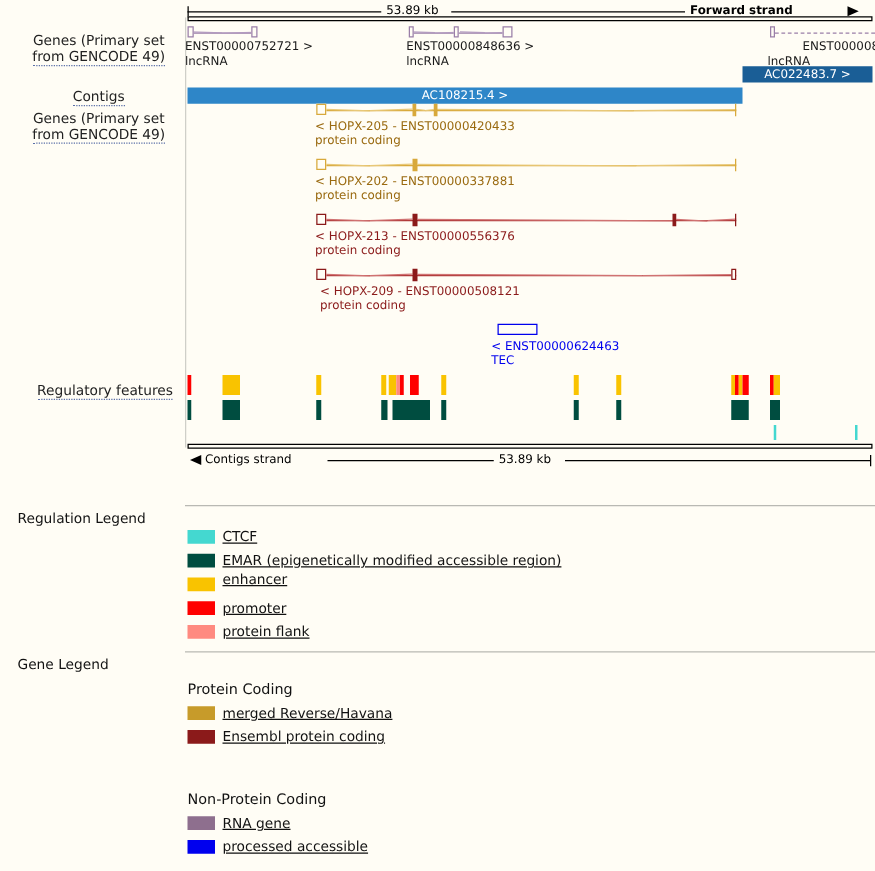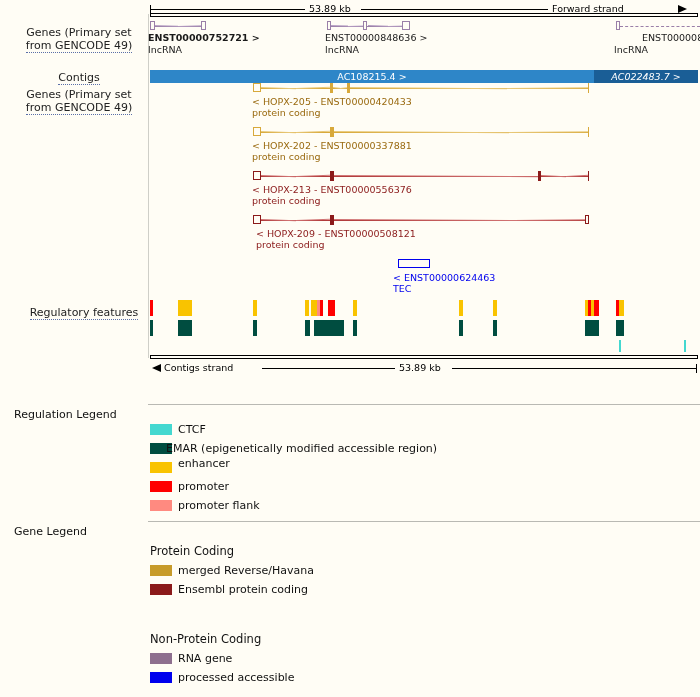--- a/index.html
+++ b/index.html
@@ -55,21 +55,21 @@
   .tx-line{position:absolute;height:1px;}
   .tx-exon{position:absolute;}
   .tx-utr{position:absolute;box-sizing:border-box;background:#fffdf5;}
   .tx-label{position:absolute;font-size:9.5px;line-height:11.5px;white-space:nowrap;}
   .dashline{position:absolute;height:0;border-top:1px dashed;}
   
   .reg{position:absolute;}
   
   .sep{position:absolute;height:1px;background:#b9b9b3;}
   .lgd-sw{position:absolute;width:22px;height:11px;}
-  .lgd-tx{position:absolute;font-size:11px;line-height:12px;color:#111;white-space:nowrap;}
+  .lgd-tx{position:absolute;font-size:11px;line-height:12px;color:#111;white-space:nowrap;text-decoration:underline;}
   .lgd-hd{position:absolute;font-size:11.5px;line-height:12px;color:#111;white-space:nowrap;}
   .side-hd{position:absolute;font-size:11px;color:#111;white-space:nowrap;}
 </style>
 </head>
 <body>
 
 <div class="lbl" style="left:14px;top:26px;width:130px;">
   <span class="u" style="border-bottom:none;">Genes (Primary set</span><br>
   <span class="u">from GENCODE 49)</span>
 </div>
@@ -91,35 +91,35 @@
 <div class="side-hd" style="left:14px;top:525px;">Gene Legend</div>
 
 <div id="track-panel">
 
   <div class="vline"></div>
 
   <div>
     <div class="ruler-rule" style="left:2px;top:9px;width:155px;"></div>
     <div class="ruler-txt" style="left:161px;top:3px;">53.89 kb</div>
     <div class="ruler-rule" style="left:213px;top:9px;width:187px;"></div>
-    <div class="ruler-txt" style="left:404px;top:3px;">Forward strand</div>
+    <div class="ruler-txt" style="left:404px;top:3px;font-weight:bold;">Forward strand</div>
     <div class="arrow-r" style="left:530px;top:5px;"></div>
     <div class="tick" style="left:2px;top:5px;height:9px;"></div>
     <div class="ruler-box" style="left:2px;top:13px;width:548px;"></div>
   </div>
 
   <div>
 
     <div>
       <div class="tx-line" style="left:4px;top:26px;width:51px;background:#9a7fa8;"></div>
       <div class="tx-line" style="left:4px;top:25px;width:26px;background:#b39bc0;transform:rotate(1.6deg);transform-origin:0 0;"></div>
       <div class="tx-line" style="left:30px;top:26px;width:25px;background:#b39bc0;transform:rotate(-1.6deg);transform-origin:0 0;"></div>
       <div class="tx-utr" style="left:2px;top:21px;width:5px;height:9px;border:1.3px solid #9a7fa8;"></div>
       <div class="tx-utr" style="left:53px;top:21px;width:5px;height:9px;border:1.3px solid #9a7fa8;"></div>
-      <div class="tx-label" style="left:0px;top:32px;color:#1a1a1a;font-weight:bold;">ENST00000752721 &gt;</div>
+      <div class="tx-label" style="left:0px;top:32px;color:#1a1a1a;">ENST00000752721 &gt;</div>
       <div class="tx-label" style="left:0px;top:44px;color:#1a1a1a;">lncRNA</div>
     </div>
 
     <div>
       <div class="tx-line" style="left:181px;top:26px;width:78px;background:#9a7fa8;"></div>
       <div class="tx-line" style="left:181px;top:25px;width:19px;background:#b39bc0;transform:rotate(1.8deg);transform-origin:0 0;"></div>
       <div class="tx-line" style="left:200px;top:26px;width:17px;background:#b39bc0;transform:rotate(-1.8deg);transform-origin:0 0;"></div>
       <div class="tx-line" style="left:220px;top:25px;width:20px;background:#b39bc0;transform:rotate(1.8deg);transform-origin:0 0;"></div>
       <div class="tx-line" style="left:240px;top:26px;width:18px;background:#b39bc0;transform:rotate(-1.8deg);transform-origin:0 0;"></div>
       <div class="tx-utr" style="left:179px;top:21px;width:4px;height:9px;border:1.3px solid #9a7fa8;"></div>
@@ -132,21 +132,21 @@
     <div>
       <div class="dashline" style="left:472px;top:26px;width:80px;border-color:#9a7fa8;"></div>
       <div class="tx-utr" style="left:468px;top:21px;width:4px;height:9px;border:1.3px solid #9a7fa8;"></div>
       <div class="tx-label" style="left:466px;top:32px;color:#1a1a1a;padding-left:28px;">ENST00000848...</div>
       <div class="tx-label" style="left:466px;top:44px;color:#1a1a1a;">lncRNA</div>
     </div>
   </div>
 
   <div>
     <div class="contig" style="left:2px;top:70px;width:444px;">AC108215.4 &gt;</div>
-    <div class="contig dark" style="left:446px;top:70px;width:104px;font-style:italic;">AC022483.7 &gt;</div>
+    <div class="contig dark" style="left:446px;top:53px;width:104px;">AC022483.7 &gt;</div>
   </div>
 
   <div>
 
     <div>
       <div class="tx-line" style="left:113px;top:88px;width:328px;background:#d8a93b;"></div>
       <div class="tx-line" style="left:113px;top:87px;width:35px;background:#e8c878;transform:rotate(2deg);transform-origin:0 0;"></div>
       <div class="tx-line" style="left:148px;top:88px;width:34px;background:#e8c878;transform:rotate(-2deg);transform-origin:0 0;"></div>
       <div class="tx-line" style="left:185px;top:87px;width:7px;background:#e8c878;transform:rotate(7deg);transform-origin:0 0;"></div>
       <div class="tx-line" style="left:192px;top:88px;width:7px;background:#e8c878;transform:rotate(-7deg);transform-origin:0 0;"></div>
@@ -249,27 +249,27 @@
     <div class="ruler-rule" style="left:304px;top:368px;width:244px;"></div>
     <div class="tick" style="left:548px;top:364px;height:9px;"></div>
   </div>
 </div>
 
 <div class="sep" style="left:148px;top:404px;width:552px;"></div>
 <div id="reg-legend">
     <div class="lgd-sw" style="left: 150px; top: 424px; background: rgb(68, 216, 208);"></div>
     <div class="lgd-tx" style="left: 178px; top: 424px;">CTCF</div>
     <div class="lgd-sw" style="left: 150px; top: 443px; background: rgb(0, 77, 64);"></div>
-    <div class="lgd-tx" style="left: 166px; top: 443px;">EMAR (epigenetically modified accessible region)</div>
+    <div class="lgd-tx" style="left: 178px; top: 443px;">EMAR (epigenetically modified accessible region)</div>
     <div class="lgd-sw" style="left: 150px; top: 462px; background: rgb(249, 195, 0);"></div>
     <div class="lgd-tx" style="left: 178px; top: 458px;">enhancer</div>
     <div class="lgd-sw" style="left: 150px; top: 481px; background: rgb(255, 0, 0);"></div>
     <div class="lgd-tx" style="left: 178px; top: 481px;">promoter</div>
     <div class="lgd-sw" style="left: 150px; top: 500px; background: rgb(255, 138, 128);"></div>
-    <div class="lgd-tx" style="left: 178px; top: 500px;">promoter flank</div>
+    <div class="lgd-tx" style="left: 178px; top: 500px;">protein flank</div>
   </div>
 <div class="sep" style="left:148px;top:521px;width:552px;"></div>
 <div id="gene-legend">
     <div class="lgd-hd" style="left: 150px; top: 545px;">Protein Coding</div>
     <div class="lgd-sw" style="left: 150px; top: 565px; background: rgb(199, 155, 42);"></div>
     <div class="lgd-tx" style="left: 178px; top: 565px;">merged Reverse/Havana</div>
     <div class="lgd-sw" style="left: 150px; top: 584px; background: rgb(139, 26, 26);"></div>
     <div class="lgd-tx" style="left: 178px; top: 584px;">Ensembl protein coding</div>
     <div class="lgd-hd" style="left: 150px; top: 633px;">Non-Protein Coding</div>
     <div class="lgd-sw" style="left: 150px; top: 653px; background: rgb(142, 111, 142);"></div>

